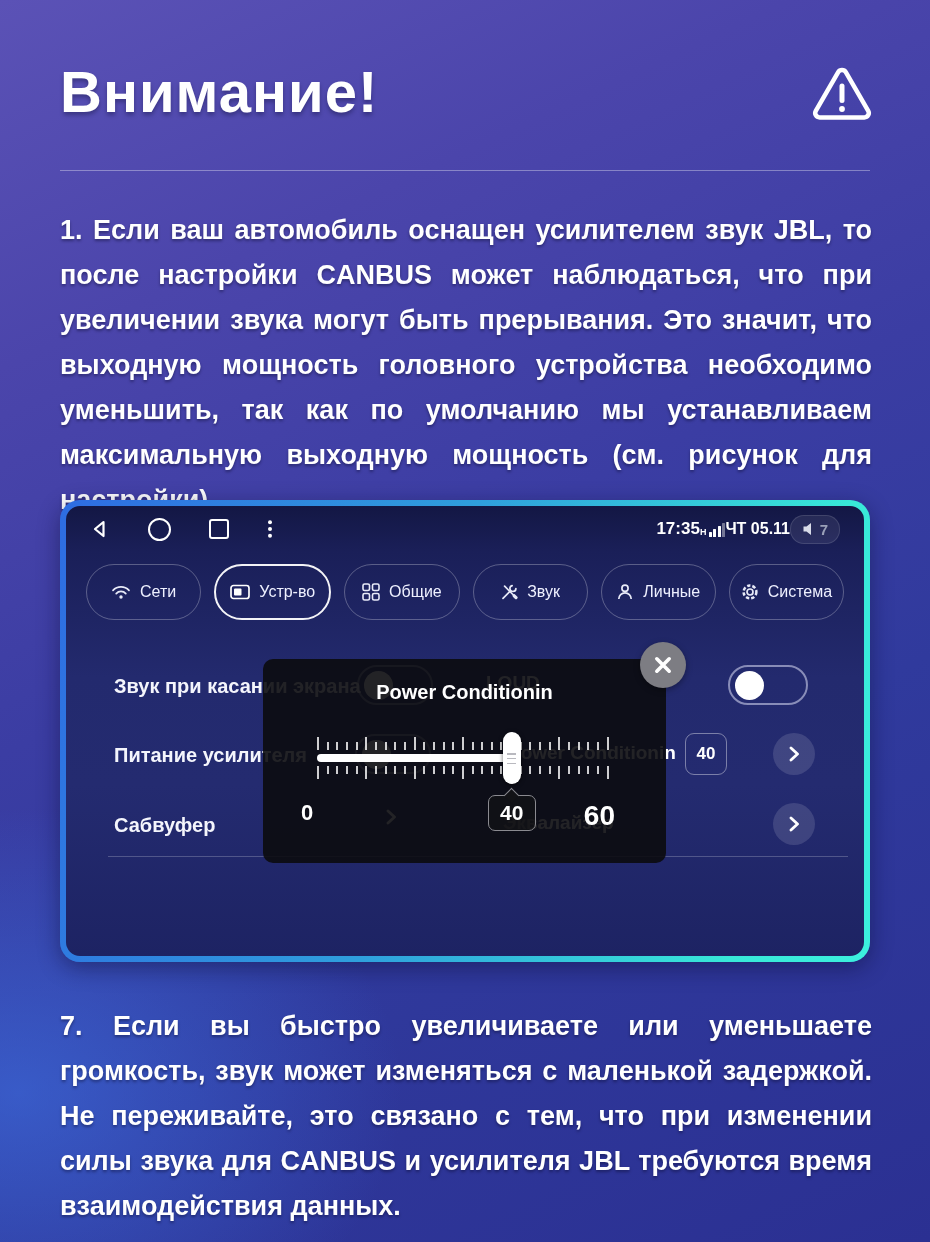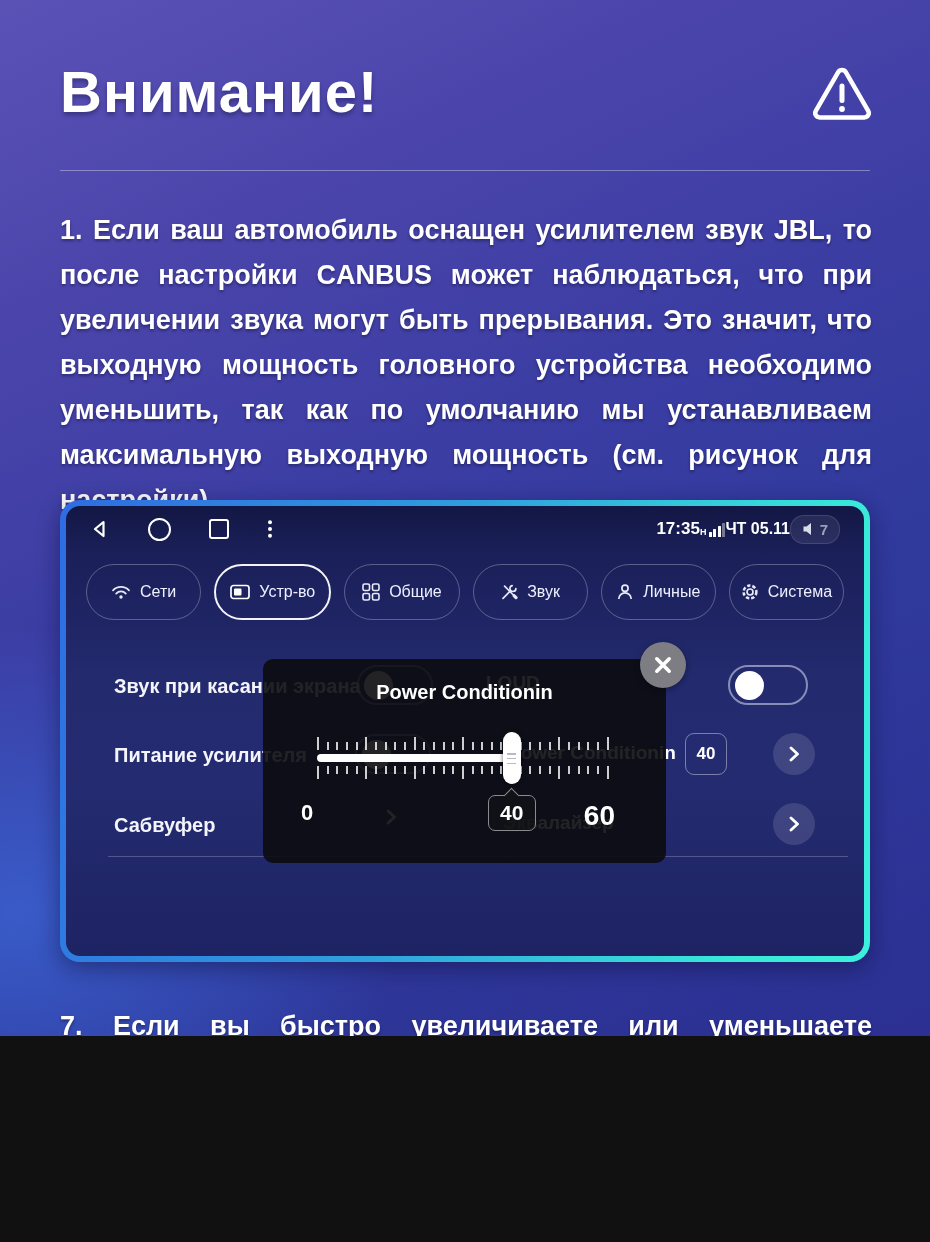--- a/index.html
+++ b/index.html
@@ -1,16 +1,16 @@
 <!DOCTYPE html>
 <html><head>
 <meta charset="utf-8">
 <style>
   html,body{margin:0;padding:0;background:#111;}
-  .canvas{position:relative;width:930px;height:1036px;overflow:hidden;
+  .canvas{position:relative;width:930px;height:1242px;overflow:hidden;
     font-family:"Liberation Sans",sans-serif;
     background:linear-gradient(155deg,#5b52b6 0%,#4b45ab 22%,#3b3da3 45%,#303a9d 65%,#2b3092 100%);}
   .canvas::before{content:"";position:absolute;inset:0;pointer-events:none;
     background:radial-gradient(620px 460px at 2% 88%,rgba(64,118,235,.55),rgba(64,118,235,0) 62%);}
   .page-title{position:absolute;left:60px;top:58px;color:#fff;font-size:58px;font-weight:700;letter-spacing:1px;
     text-shadow:0 3px 4px rgba(10,10,40,.35);}
   .warn-icon{position:absolute;left:810px;top:66px;width:64px;height:58px;}
   .divider{position:absolute;left:60px;top:170px;width:810px;height:1px;background:rgba(255,255,255,.35);}
   .para{position:absolute;left:60px;width:812px;color:#fff;font-size:27px;line-height:45px;font-weight:600;
     text-align:justify;text-align-last:left;text-shadow:0 2px 3px rgba(5,5,30,.4);}
@@ -37,21 +37,21 @@
   .signal{display:flex;align-items:flex-end;gap:1.5px;height:15px;}
   .signal .h{color:#fff;font-size:9px;font-weight:700;margin-right:1px;line-height:9px;}
   .signal i{display:block;width:3px;background:#fff;border-radius:.5px;}
   .signal i:nth-child(2){height:5px}.signal i:nth-child(3){height:8px}
   .signal i:nth-child(4){height:11px}.signal i:nth-child(5){height:14px;opacity:.4;}
   .vol-pill{display:flex;align-items:center;justify-content:center;gap:5px;width:48px;height:27px;
     border-radius:14px;background:rgba(255,255,255,.08);border:1px solid rgba(255,255,255,.12);}
   .vol-pill span{color:#9aa0b8;font-size:15px;font-weight:700;}
 
   
-  .tabs{position:absolute;top:58px;left:20px;right:20px;display:flex;gap:13px;}
+  .tabs{position:absolute;top:58px;left:20px;right:20px;display:flex;gap:13px;justify-content:center;}
   .tab{flex:1;height:56px;box-sizing:border-box;border:1.6px solid rgba(255,255,255,.28);border-radius:29px;
     display:flex;align-items:center;justify-content:center;gap:9px;font-size:16px;color:#eef0ff;cursor:pointer;}
   .tab.selected{border:2.6px solid rgba(255,255,255,.95);}
   .tab svg{flex:none;}
 
   
   .srow{position:absolute;left:48px;height:44px;display:flex;align-items:center;z-index:2;
     font-size:20px;font-weight:700;color:#f4f5fc;white-space:nowrap;}
   .row1{top:158px;} .row2{top:227px;} .row3{top:297px;}
   .toggle{position:absolute;left:662px;top:159px;width:80px;height:40px;box-sizing:border-box;

